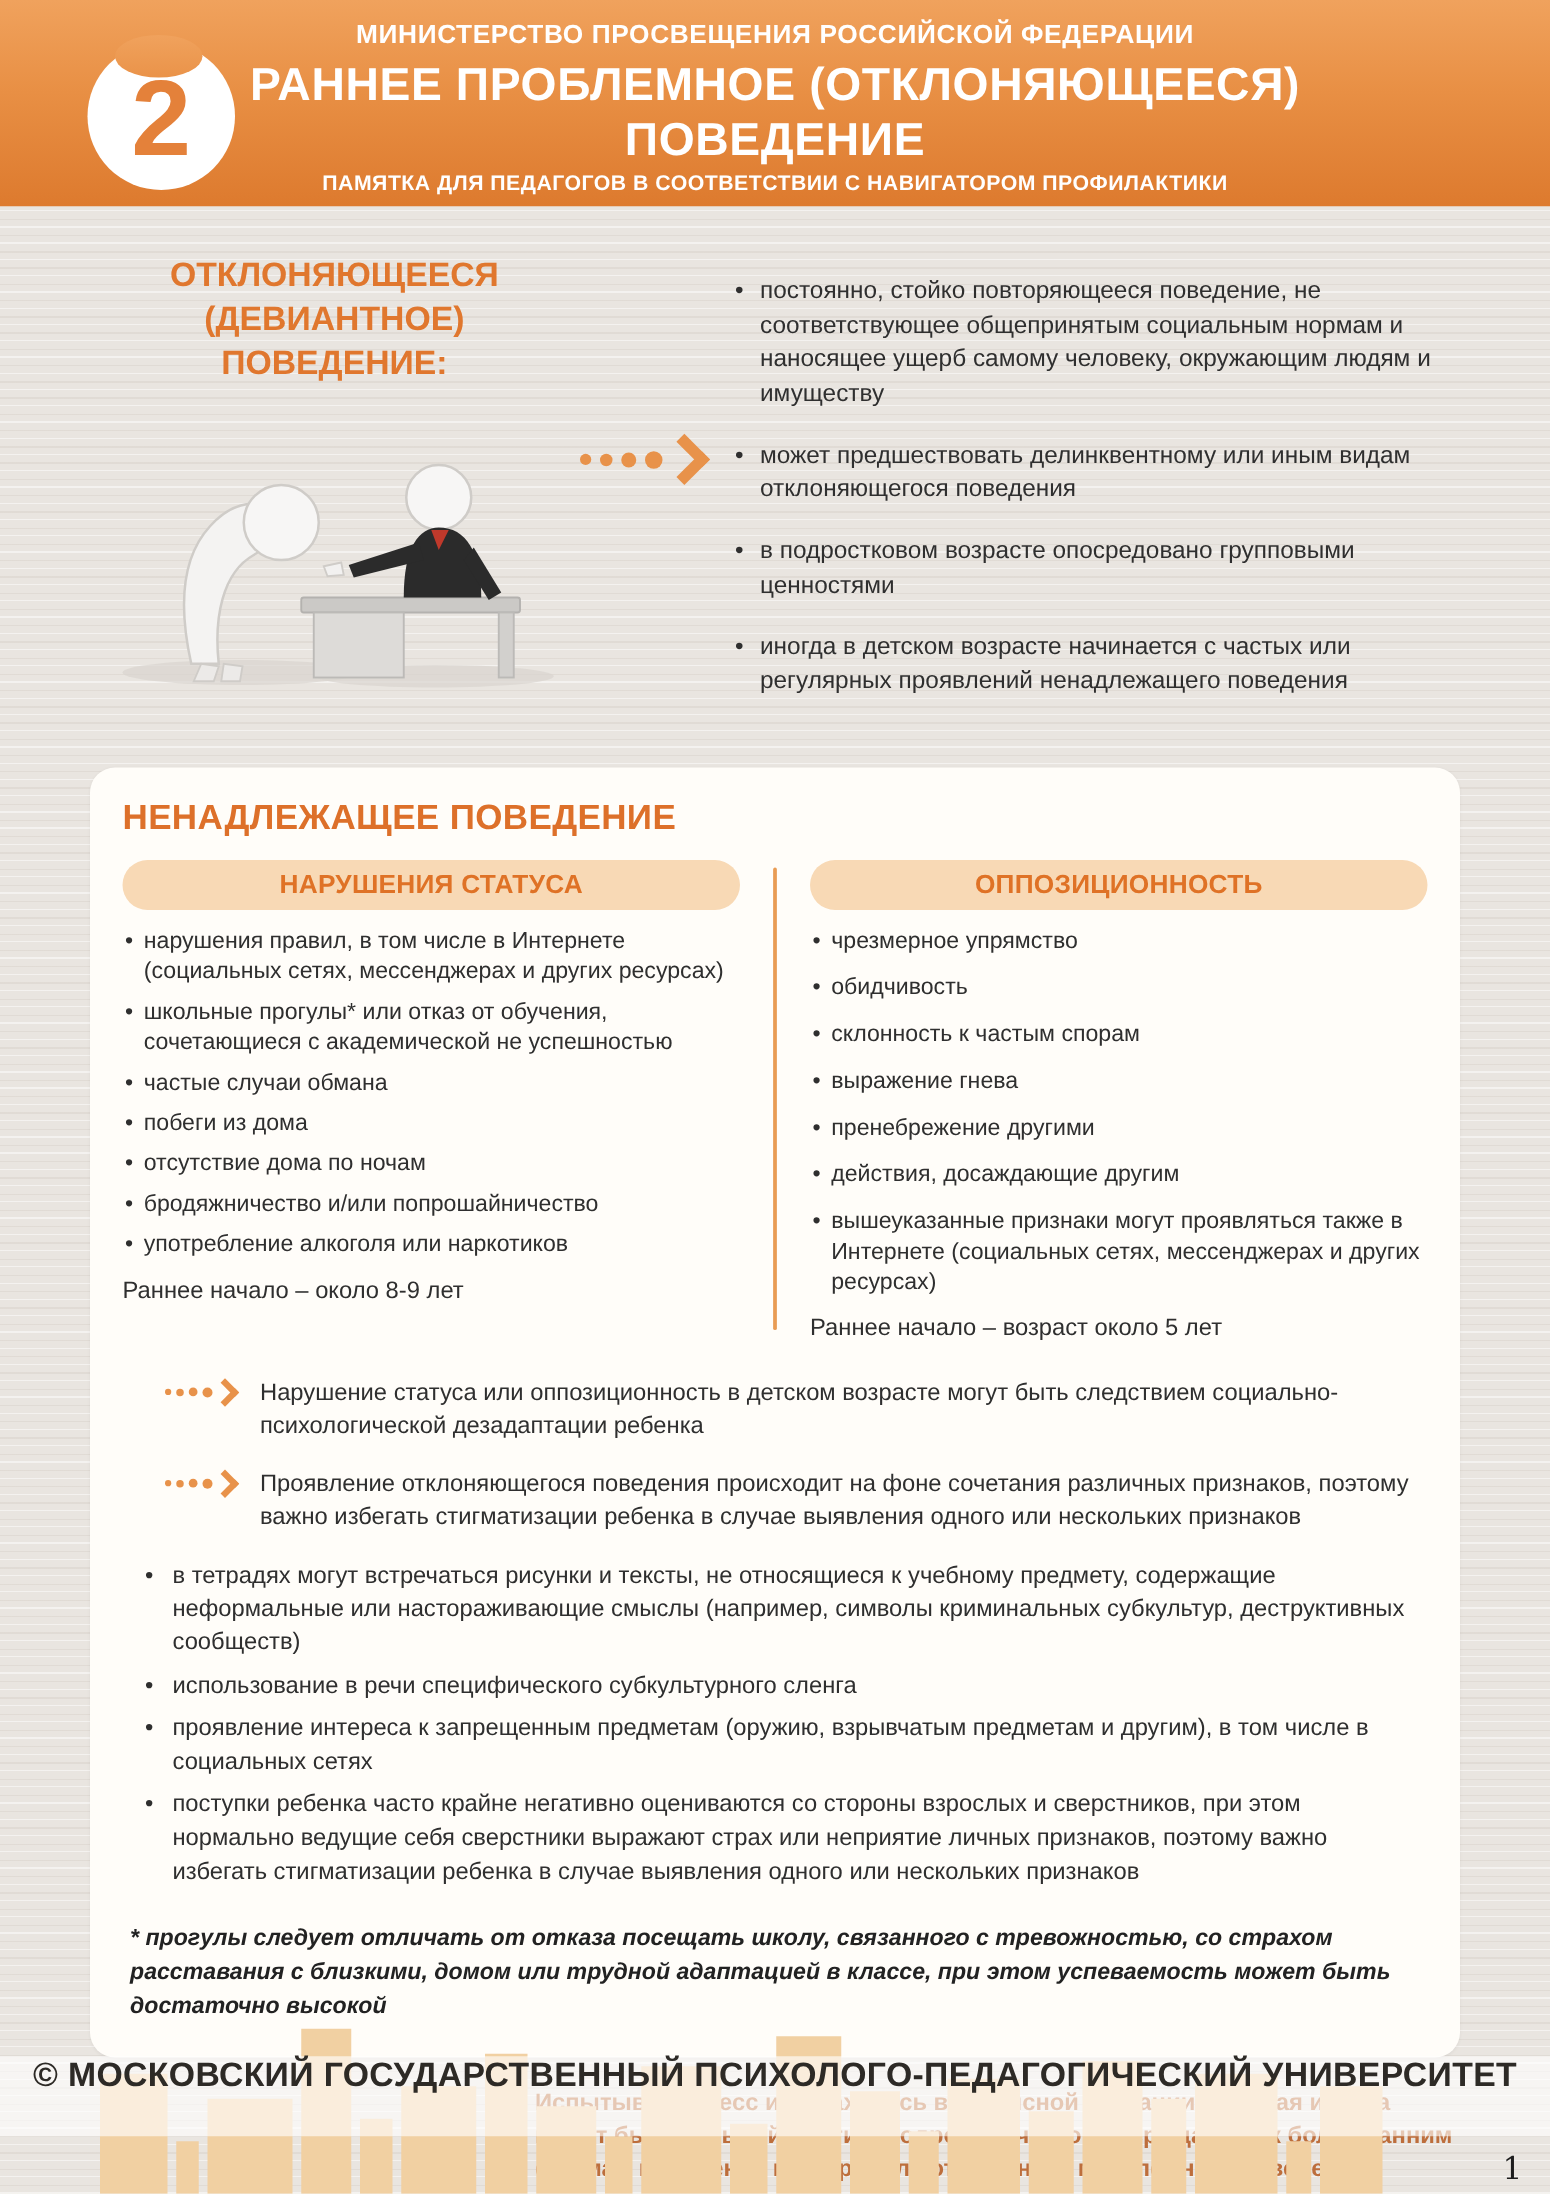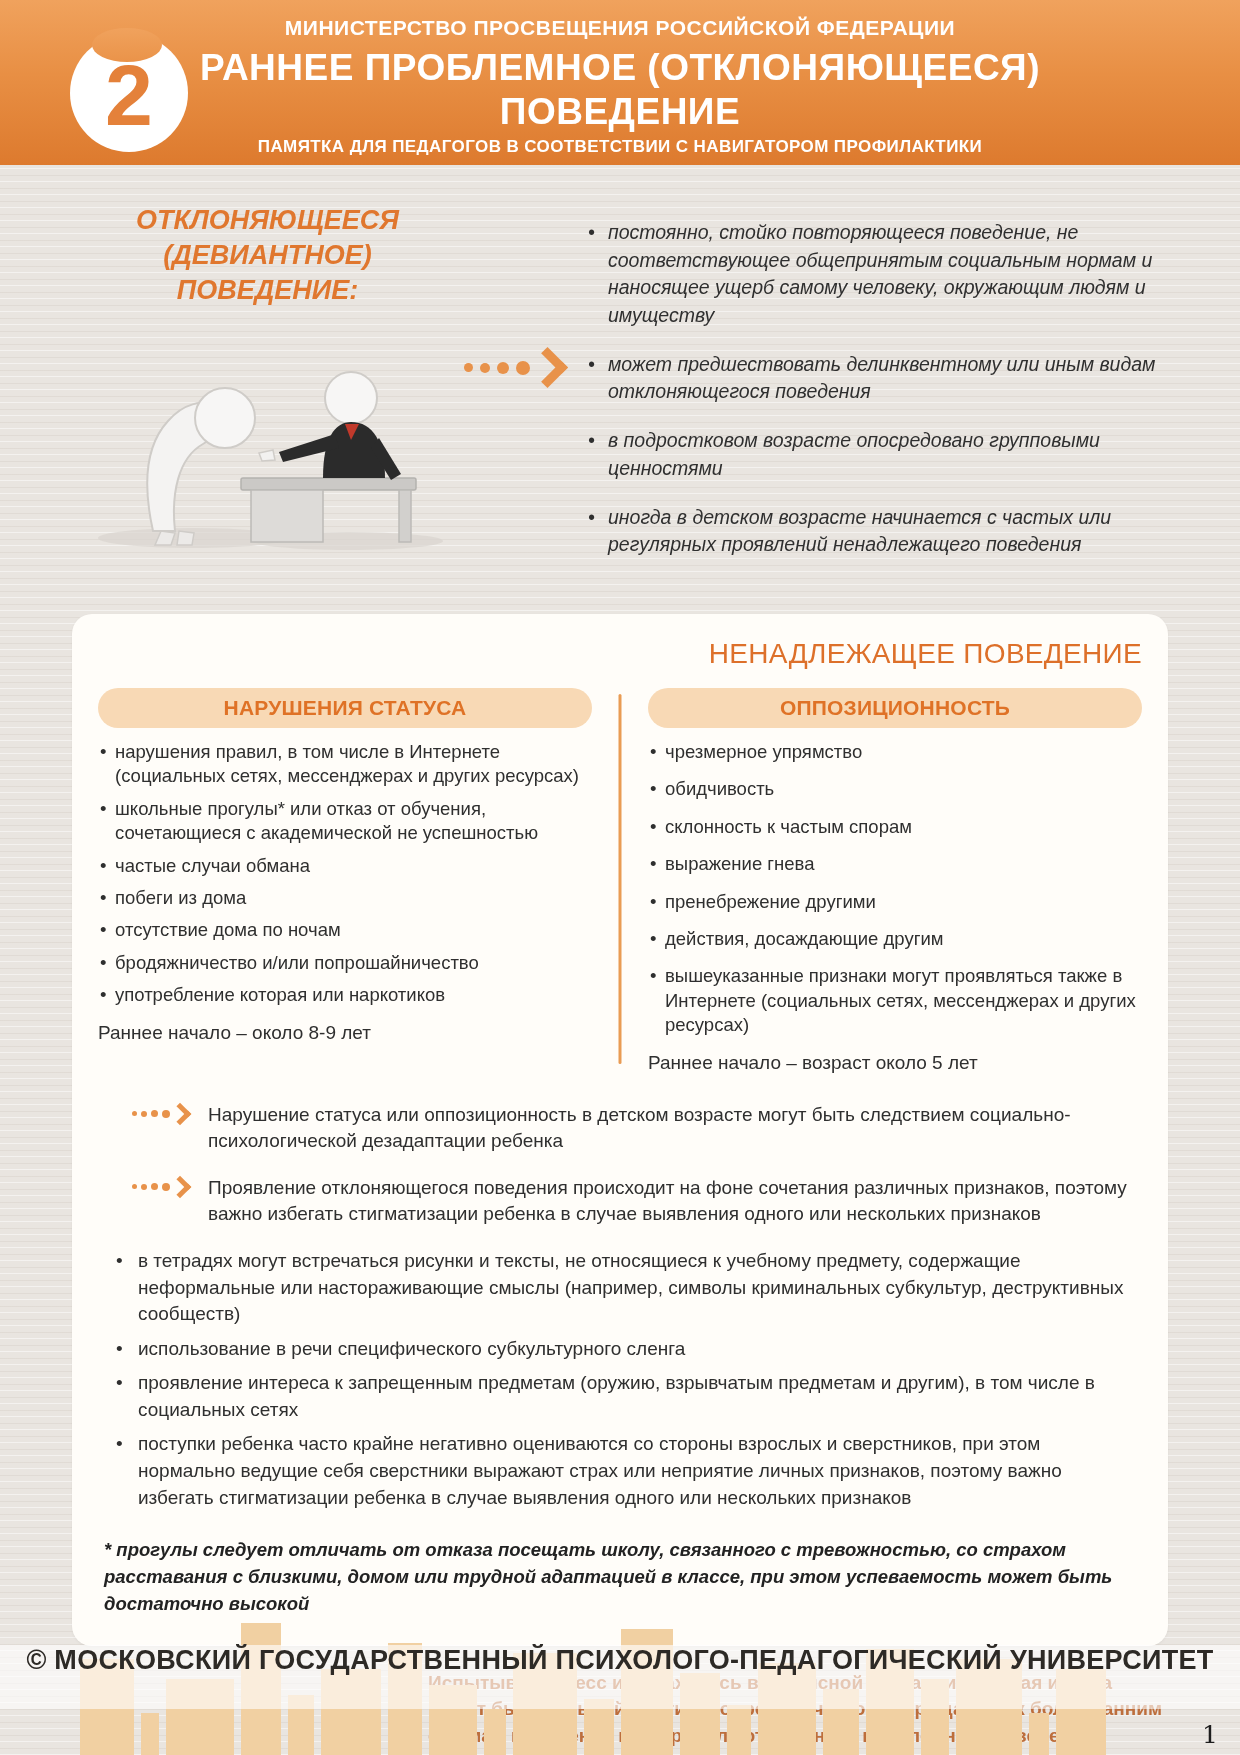--- a/index.html
+++ b/index.html
@@ -23,21 +23,21 @@
   .badge{
     position:absolute;left:70px;top:34px;width:118px;height:118px;border-radius:50%;
     background:#fff;display:flex;align-items:center;justify-content:center;
   }
   .badge .crescent{
     position:absolute;top:-6px;left:22px;width:70px;height:34px;border-radius:50%;
     background:linear-gradient(180deg,#f0a25d,#ea9349);
   }
   .badge .num{font-size:86px;font-weight:bold;color:#e4813a;line-height:1;position:relative;top:2px;}
   
-  .sec1{display:flex;padding:28px 70px 0 70px;font-style:italic;}
+  .sec1{display:flex;padding:28px 70px 0 70px;}
   .sec1-left{width:395px;flex:none;}
   .sec1-left h2{
     margin:10px 0 0;color:#e0772e;font-size:27px;line-height:1.3;text-align:center;font-weight:bold;
   }
   .illus1{display:block;margin:18px auto 0;}
   .arrow-col{flex:none;width:95px;display:flex;align-items:flex-start;justify-content:center;padding-top:160px;}
   .dotted-arrow{display:flex;align-items:center;}
   .dotted-arrow .d{border-radius:50%;background:#e8924a;margin-right:7px;}
   .dotted-arrow.big .d1{width:9px;height:9px}
   .dotted-arrow.big .d2{width:10px;height:10px}
@@ -51,21 +51,21 @@
   .dotted-arrow.small .d4{width:8px;height:8px}
   .dotted-arrow.small .chev{width:11px;height:11px;border-top:5px solid #e8924a;border-right:5px solid #e8924a;transform:rotate(45deg);margin-left:-2px;}
   .sec1-right{flex:1;padding:26px 0 0 22px;}
   .blist .li{position:relative;padding-left:26px;font-size:19.5px;line-height:1.42;color:#2f2f2f;margin-bottom:21px;}
   .blist .li::before{content:"•";position:absolute;left:6px;top:0;color:#2f2f2f;}
   
   .card{
     margin:34px 72px 0 72px;background:#fffdf9;border-radius:20px;
     padding:18px 26px 26px 26px;box-shadow:0 1px 3px rgba(0,0,0,.05);
   }
-  .card h2{margin:6px 0 18px;text-align:right;color:#dd702a;font-size:28px;font-weight:normal;letter-spacing:.3px;}
+  .card h2{margin:6px 0 18px;text-align:left;color:#dd702a;font-size:28px;font-weight:bold;letter-spacing:.3px;}
   .cols{position:relative;display:grid;grid-template-columns:1fr 1fr;column-gap:56px;}
   .col-divider{position:absolute;left:50%;top:6px;width:3px;height:370px;background:#e99c54;transform:translateX(-50%);border-radius:2px;}
   .pill{
     background:#f8d9b5;border-radius:24px;padding:8px 10px;text-align:center;
     color:#df7226;font-size:21px;font-weight:bold;letter-spacing:.2px;
   }
   .card-list{margin-top:12px;}
   .card-list .li{position:relative;padding-left:17px;font-size:18.5px;line-height:1.32;color:#2f2f2f;margin-bottom:8px;}
   .card-list .li::before{content:"•";position:absolute;left:2px;top:0;}
   .card-list.spaced .li{margin-bottom:13px;}
@@ -163,21 +163,21 @@
     <div>
       <div class="pill">НАРУШЕНИЯ СТАТУСА</div>
       <div class="card-list">
 
           <div class="li">нарушения правил, в том числе в Интернете (социальных сетях, мессенджерах и других ресурсах)</div>
           <div class="li">школьные прогулы* или отказ от обучения, сочетающиеся с академической не успешностью</div>
           <div class="li">частые случаи обмана</div>
           <div class="li">побеги из дома</div>
           <div class="li">отсутствие дома по ночам</div>
           <div class="li">бродяжничество и/или попрошайничество</div>
-          <div class="li">употребление которая или наркотиков</div>
+          <div class="li">употребление алкоголя или наркотиков</div>
         </div>
       <div class="onset">Раннее начало – около 8-9 лет</div>
     </div>
     <div>
       <div class="pill">ОППОЗИЦИОННОСТЬ</div>
       <div class="card-list spaced">
 
       <div class="li">чрезмерное упрямство</div>
           <div class="li">обидчивость</div>
           <div class="li">склонность к частым спорам</div>

